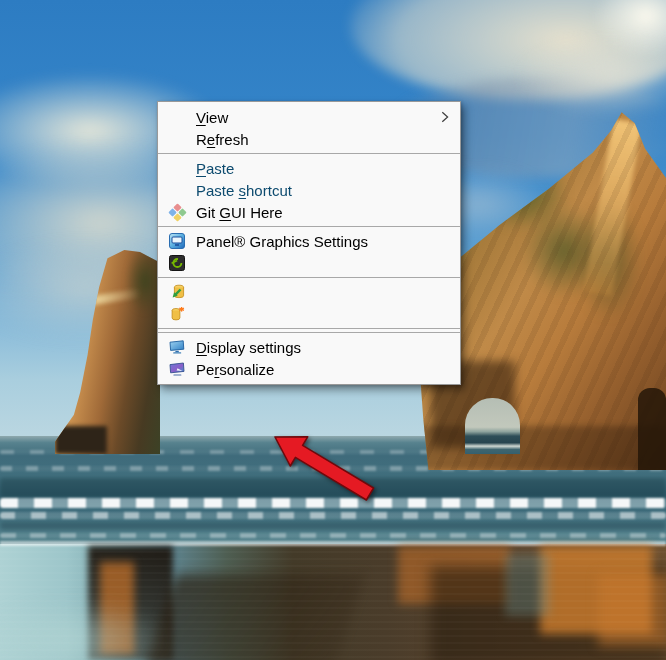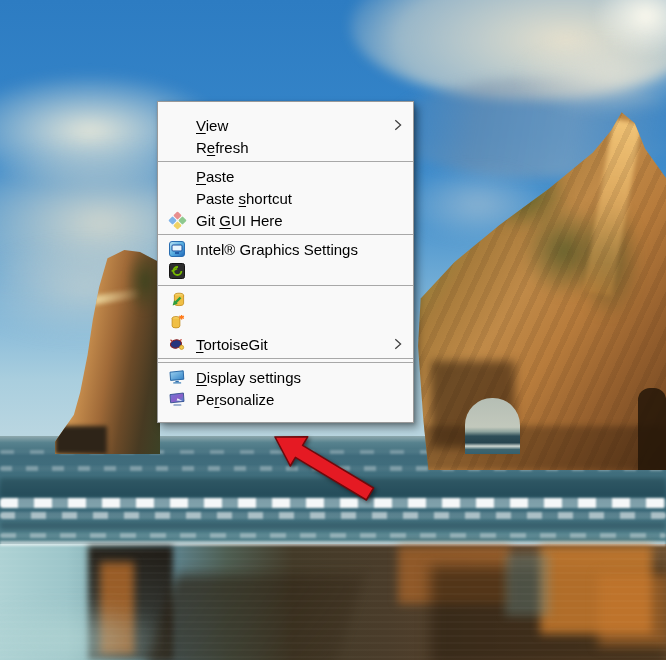--- a/index.html
+++ b/index.html
@@ -97,29 +97,29 @@
   .refl-r-o2{left:398px;top:2px;width:112px;height:58px;filter:blur(5px);background:rgba(180,105,40,.65);}
   .refl-r-dark{left:430px;top:22px;width:240px;height:100px;filter:blur(7px);background:rgba(40,28,14,.6);}
   .refl-r-o3{left:598px;top:30px;width:72px;height:72px;filter:blur(6px);background:rgba(200,120,45,.55);}
   .teal-gap{left:505px;top:10px;width:45px;height:62px;filter:blur(5px);background:rgba(110,150,150,.35);}
   .sand-bl{left:-20px;top:58px;width:185px;height:75px;filter:blur(8px);
     background:radial-gradient(ellipse,rgba(186,218,214,.55),rgba(186,218,214,0) 75%);}
   .sand-tex{left:0;top:0;width:100%;height:100%;opacity:.5;
     background:repeating-linear-gradient(180deg,rgba(255,255,255,.05) 0 2px,rgba(0,0,0,0) 2px 7px);}
 
   
-  .menu{position:absolute;left:157px;top:101px;width:257px;z-index:10;box-sizing:border-box;
-    background:#f9f9f9;border:1px solid #999;padding:12px 0;
+  .menu{position:absolute;left:157px;top:101px;width:304px;z-index:10;box-sizing:border-box;
+    background:#f9f9f9;border:1px solid #999;padding:4px 0;
     box-shadow:4px 5px 8px rgba(0,0,0,.38),1px 1px 3px rgba(0,0,0,.2);}
   .mi{height:22px;display:flex;align-items:center;font-size:15px;color:#000;cursor:default;white-space:nowrap;}
   .ic{flex:0 0 38px;width:38px;display:flex;align-items:center;justify-content:center;}
   .lbl{flex:1;overflow:hidden;}
   .u{text-decoration:underline;text-underline-offset:2px;}
   .chev{flex:0 0 22px;width:22px;display:flex;align-items:center;justify-content:center;margin-right:4px;}
-  .disabled .lbl{color:#000000;}
+  .disabled .lbl{color:#0c4a6e;}
   .sep{height:1px;background:#a8a8a8;margin:3px 0;}
 
   
   .gitd{width:13px;height:13px;transform:rotate(45deg);display:grid;
         grid-template-columns:6px 6px;grid-template-rows:6px 6px;gap:1px;}
   .gq{border-radius:1px;display:block;}
   .gq1{background:#e88f8f;} .gq2{background:#8ec98f;} .gq3{background:#7fb3e8;} .gq4{background:#f0d264;}
 
   
   .arrow{position:absolute;left:255px;top:424px;z-index:30;
@@ -240,21 +240,21 @@
                 <stop offset="0" stop-color="#bfe6f5"></stop>
                 <stop offset=".5" stop-color="#58aee0"></stop>
                 <stop offset="1" stop-color="#1f66b8"></stop>
               </linearGradient>
             </defs>
             <rect x=".5" y=".5" width="15" height="15" rx="2.5" fill="url(#gi)" stroke="#2a6db0"></rect>
             <rect x="3" y="4" width="10" height="6" rx="1" fill="#eaf6fd" stroke="#1b4f9c"></rect>
             <rect x="6" y="11.2" width="4" height="1.6" fill="#1b4f9c"></rect>
           </svg>
         </span>
-      <span class="lbl"><span>Intel® Graphics Settings</span><span class="u"></span><span></span></span>
+      <span class="lbl"><span>Panel® Graphics Settings</span><span class="u"></span><span></span></span>
       <span class="chev"></span>
     </div>
 
     <div class="mi">
       <span class="ic">
           <svg width="16" height="16" viewBox="0 0 16 16">
             <rect x=".5" y=".5" width="15" height="15" rx="2" fill="#2d2d2d" stroke="#141414"></rect>
             <circle cx="8.4" cy="8" r="4" fill="none" stroke="#76b900" stroke-width="1.8" stroke-dasharray="19 6"></circle>
             <path d="M2.6 8.2 L8.2 5.6" stroke="#76b900" stroke-width="1.5" fill="none"></path>
           </svg>
@@ -284,35 +284,20 @@
             <g stroke="#ff7a1a" stroke-width="1.3">
               <path d="M12.6 1 v4.6"></path>
               <path d="M10.3 2.2 l4.6 2.2"></path>
               <path d="M14.9 2.2 l-4.6 2.2"></path>
             </g>
           </svg>
         </span>
       <span class="chev"></span>
     </div>
 
-    <div class="mi">
-      <span class="ic">
-          <svg width="16" height="16" viewBox="0 0 16 16">
-            <ellipse cx="7" cy="8" rx="5.6" ry="4.1" fill="#27357d" stroke="#8c1f1f" transform="rotate(-12 7 8)"></ellipse>
-            <path d="M3 5 l-1.5-1.2 M11 4.4 l1.6-1" stroke="#c0392b" stroke-width="1.2"></path>
-            <circle cx="12.6" cy="11.4" r="2.1" fill="#f2c94c" stroke="#b8860b" stroke-width=".6"></circle>
-          </svg>
-        </span>
-      <span class="lbl"><span></span><span class="u">T</span><span>ortoiseGit</span></span>
-      <span class="chev">
-          <svg viewBox="0 0 8 12" width="8" height="12">
-            <path d="M1.3 1.2 L6.6 6 L1.3 10.8" fill="none" stroke="#3f3f3f" stroke-width="1.25"></path>
-          </svg>
-        </span>
-    </div>
 
     <div class="sep"></div>
 
 
     <div class="sep"></div>
 
     <div class="mi">
       <span class="ic">
           <svg width="16" height="16" viewBox="0 0 16 16">
             <defs>

